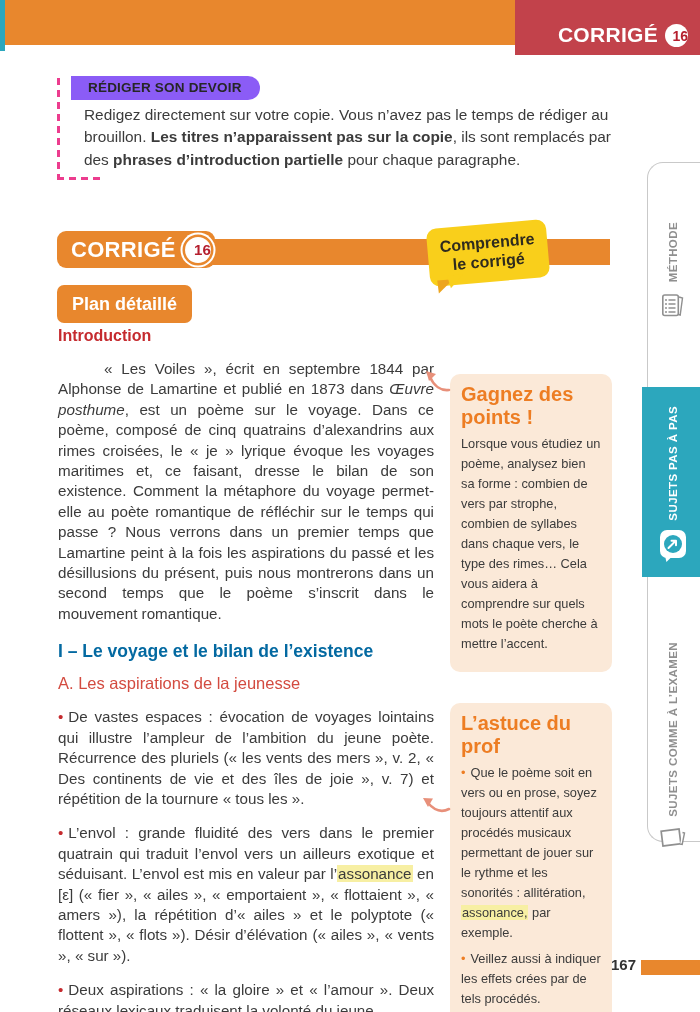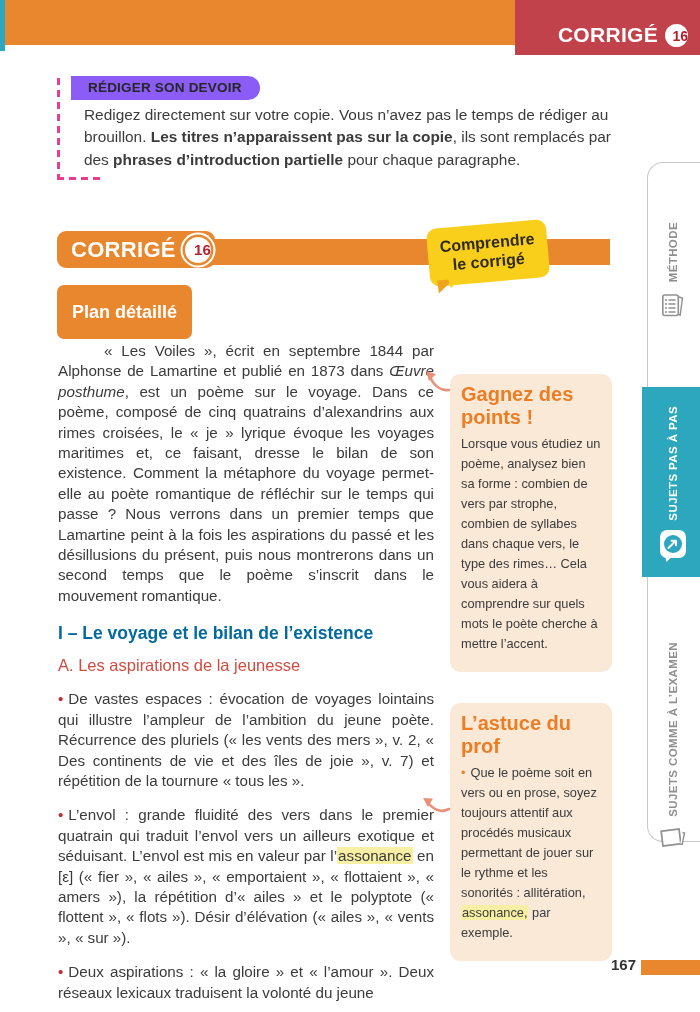--- a/index.html
+++ b/index.html
@@ -36,21 +36,21 @@
               box-shadow:0 0 0 2.5px #e8872d,0 0 0 4.5px #ffffff;}
   .bubble{position:absolute;left:428px;top:224px;width:120px;height:58px;background:#f9cf1b;border-radius:10px;
           transform:rotate(-5deg);z-index:3;text-align:center;padding-top:9px;box-sizing:border-box;
           font-size:16px;line-height:19px;font-weight:bold;color:#2f2b1e;}
   .bubble::before{content:"";position:absolute;left:1px;bottom:-15px;width:0;height:0;
           border:8px solid transparent;border-top:13px solid #eda51e;transform:skewX(-30deg);}
   .bubble::after{content:"";position:absolute;left:13px;bottom:-11px;width:0;height:0;
           border:8px solid transparent;border-top:13px solid #f9cf1b;transform:skewX(-22deg);}
 
   .plan-badge{position:absolute;left:57px;top:285px;height:30px;line-height:30px;background:#e8872d;border-radius:7px;
-          padding:12px 15px;color:#fff;font-weight:bold;font-size:18px;z-index:2;}
+          padding:4px 15px;color:#fff;font-weight:bold;font-size:18px;z-index:2;}
 
   
   .main-col{position:absolute;left:58px;top:327px;width:376px;}
   .h-intro{margin:0 0 7px 0;font-size:16px;font-weight:bold;color:#c52a2e;}
   p.body-par{margin:14px 0 9px 0;font-size:15.2px;line-height:20.4px;text-align:justify;color:#3b3b3b;}
   p.intro-par{text-indent:46px;margin-bottom:17px;}
   .h-sec{margin:14px 0 12px 0;font-size:17.5px;font-weight:bold;color:#0369a1;}
   .h-sub{margin:0 0 9px 0;font-size:16.5px;font-weight:normal;color:#d34b40;}
   .mk{margin-right:5px;}
   .mk::before{content:"•";}
@@ -118,35 +118,37 @@
       </span>
   </div>
   <div class="bubble">
     <div>Comprendre</div>
     <div>le corrigé</div>
   </div>
 
   <div class="plan-badge">Plan détaillé</div>
 
   <div class="main-col">
+    <h3 class="h-intro">Introduction</h3>
     <p class="body-par intro-par"><span>« Les Voiles », écrit en septembre 1844 par Alphonse de Lamartine et publié en 1873 dans </span><span class="i">Œuvre posthume</span><span>, est un poème sur le voyage. Dans ce poème, composé de cinq quatrains d’alexandrins aux rimes croisées, le « je » lyrique évoque les voyages maritimes et, ce faisant, dresse le bilan de son existence. Comment la métaphore du voyage permet-elle au poète romantique de réfléchir sur le temps qui passe ? Nous verrons dans un premier temps que Lamartine peint à la fois les aspirations du passé et les désillusions du présent, puis nous montrerons dans un second temps que le poème s’inscrit dans le mouvement romantique.</span></p>
     <h2 class="h-sec">I – Le voyage et le bilan de l’existence</h2>
     <h4 class="h-sub">A. Les aspirations de la jeunesse</h4>
     <p class="body-par"><span class="mk mk-red"></span><span>De vastes espaces : évocation de voyages lointains qui illustre l’ampleur de l’ambition du jeune poète. Récurrence des pluriels (« les vents des mers », v. 2, « Des continents de vie et des îles de joie », v. 7) et répétition de la tournure « tous les ».</span></p>
     <p class="body-par"><span class="mk mk-red"></span><span>L’envol : grande fluidité des vers dans le premier quatrain qui traduit l’envol vers un ailleurs exotique et séduisant. L’envol est mis en valeur par l’</span><span class="hl">assonance</span><span> en [ε] (« fier », « ailes », « emportaient », « flottaient », « amers »), la répétition d’« ailes » et le polyptote (« flottent », « flots »). Désir d’élévation (« ailes », « vents », « sur »).</span></p>
     <p class="body-par"><span class="mk mk-red"></span><span>Deux aspirations : « la gloire » et « l’amour ». Deux réseaux lexicaux traduisent la volonté du jeune</span></p>
   </div>
 
   <div class="side-box box-gagnez">
     <div class="box-title">Gagnez des points !</div>
     <p>Lorsque vous étudiez un poème, analysez bien sa forme : combien de vers par strophe, combien de syllabes dans chaque vers, le type des rimes… Cela vous aidera à comprendre sur quels mots le poète cherche à mettre l’accent.</p>
   </div>
   <div class="side-box box-astuce">
     <div class="box-title">L’astuce du prof</div>
     <p><span class="mk mk-or"></span><span>Que le poème soit en vers ou en prose, soyez toujours attentif aux procédés musicaux permettant de jouer sur le rythme et les sonorités : allitération, </span><span class="hl">assonance,</span><span> par exemple.</span></p>
+    <p><span class="mk mk-or"></span><span>Veillez aussi à indiquer les effets crées par de tels procédés.</span></p>
   </div>
 
   <svg class="callout-arrow" style="left:423px;top:369px;" width="28" height="24" viewBox="0 0 28 24">
     <path d="M26 21 C18 22, 11 17, 7 8" stroke="#e8907a" stroke-width="2.6" fill="none" stroke-linecap="round"></path>
     <path d="M3 2 L13 5 L6 12 Z" fill="#e8907a"></path>
   </svg>
   <svg class="callout-arrow" style="left:421px;top:792px;" width="30" height="24" viewBox="0 0 30 24">
     <path d="M28 17 C20 21, 13 18, 7 11" stroke="#e8907a" stroke-width="2.6" fill="none" stroke-linecap="round"></path>
     <path d="M2 6 L12 6.5 L7 15 Z" fill="#e8907a"></path>
   </svg>

